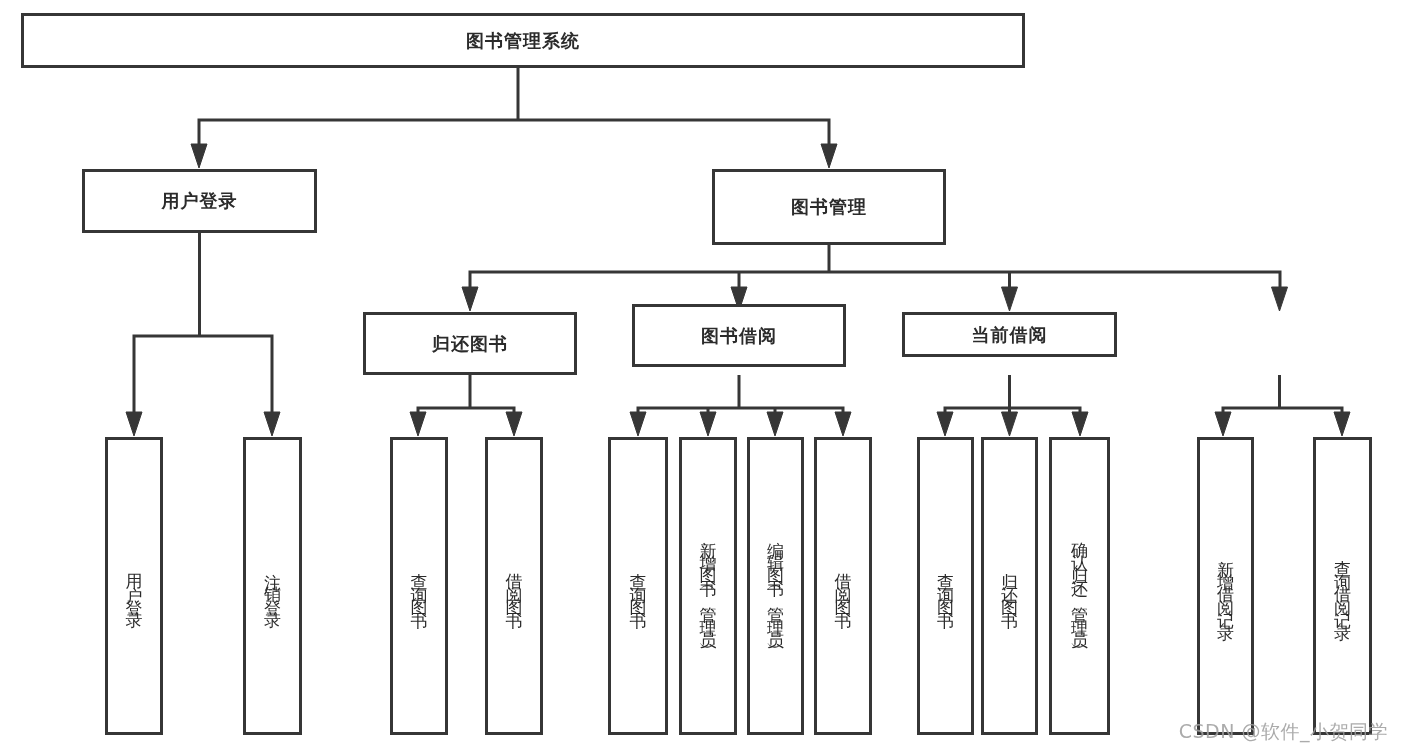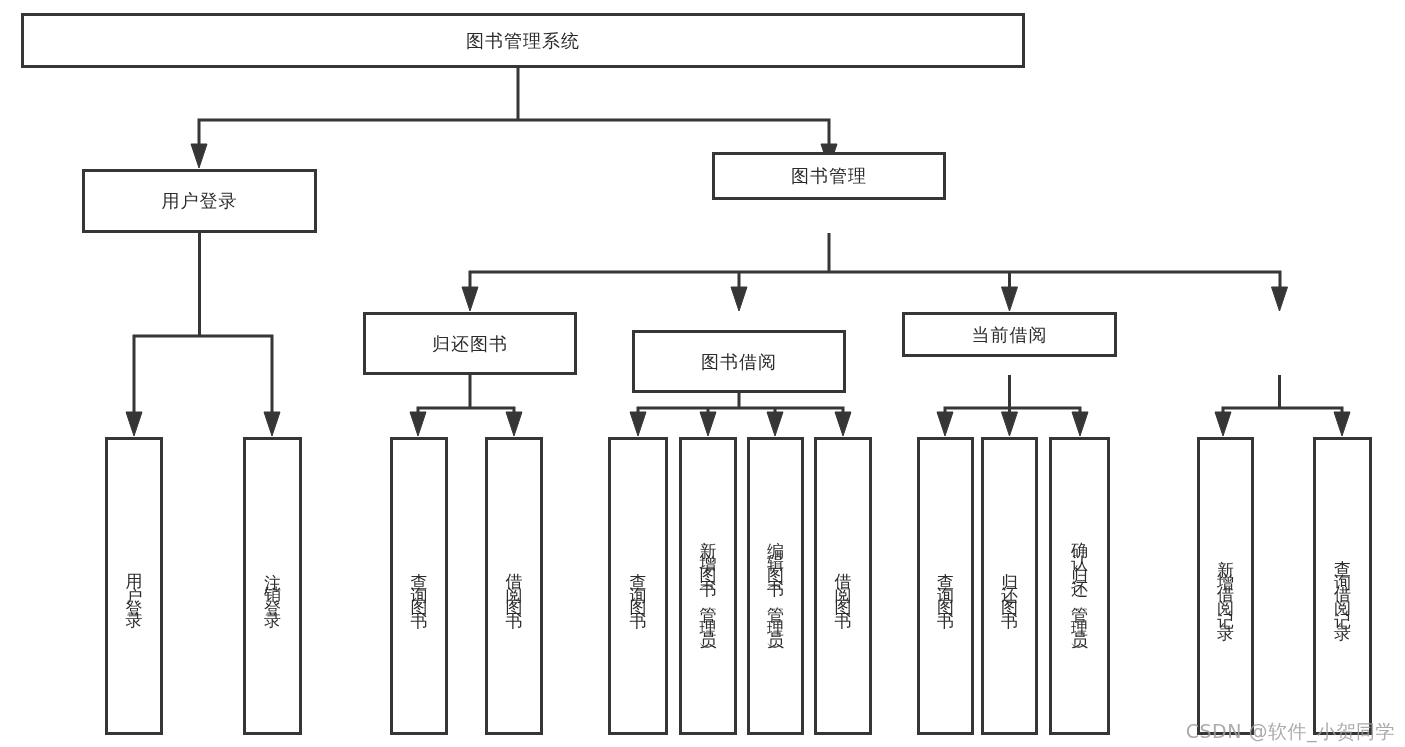--- a/index.html
+++ b/index.html
@@ -22,20 +22,21 @@
     border:3px solid var(--line);
     background:#ffffff;
     display:flex;align-items:center;justify-content:center;
     z-index:2;
   }
   .hbox .lbl{
     color:var(--text);
     font-size:18px;
     letter-spacing:1px;
     white-space:nowrap;
+    font-weight:bold;
   }
   .vbox{
     position:absolute;
     box-sizing:border-box;
     border:3px solid var(--line);
     background:#ffffff;
     top:437px;height:298px;
     display:flex;align-items:center;justify-content:center;
     z-index:2;
   }
@@ -43,21 +44,21 @@
     writing-mode:vertical-rl;
     text-orientation:mixed;
     color:var(--text);
     font-size:17px;
     letter-spacing:13px;
     line-height:1;
     white-space:nowrap;
   }
   #watermark{
     position:absolute;
-    right:10px;bottom:2px;
+    right:17px;bottom:2px;
     font-size:19px;
     color:var(--wm);
     opacity:.88;
     z-index:5;
     letter-spacing:0.5px;
     white-space:nowrap;
   }
 </style>
 </head>
 <body>
@@ -106,28 +107,28 @@
       </g>
   </svg>
 
   <div class="hbox" style="left:21px;top:13px;width:1004px;height:55px;">
     <span class="lbl">图书管理系统</span>
   </div>
 
   <div class="hbox" style="left:82px;top:169px;width:235px;height:64px;">
     <span class="lbl">用户登录</span>
   </div>
-  <div class="hbox" style="left:712px;top:152px;width:234px;height:48px;">
+  <div class="hbox" style="left:712px;top:169px;width:234px;height:76px;">
     <span class="lbl">图书管理</span>
   </div>
 
   <div class="hbox" style="left:363px;top:312px;width:214px;height:63px;">
     <span class="lbl">归还图书</span>
   </div>
-  <div class="hbox" style="left:632px;top:330px;width:214px;height:63px;">
+  <div class="hbox" style="left:632px;top:304px;width:214px;height:63px;">
     <span class="lbl">图书借阅</span>
   </div>
   <div class="hbox" style="left:902px;top:312px;width:215px;height:45px;">
     <span class="lbl">当前借阅</span>
   </div>
 
   <div class="vbox" style="left:105px;width:58px;">
     <span class="lbl">用户登录</span>
   </div>
   <div class="vbox" style="left:243px;width:59px;">

